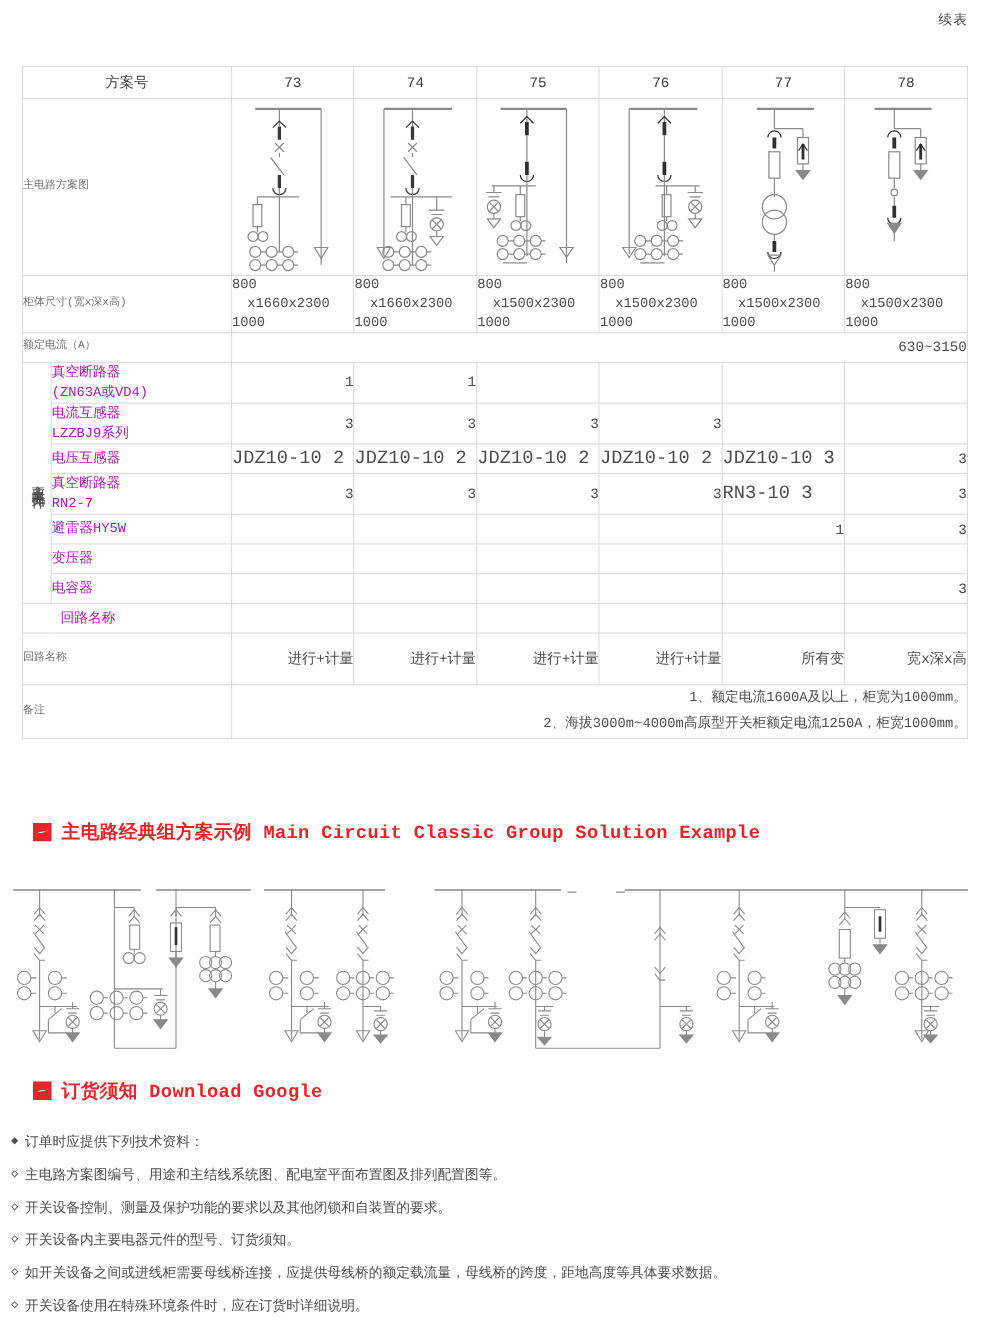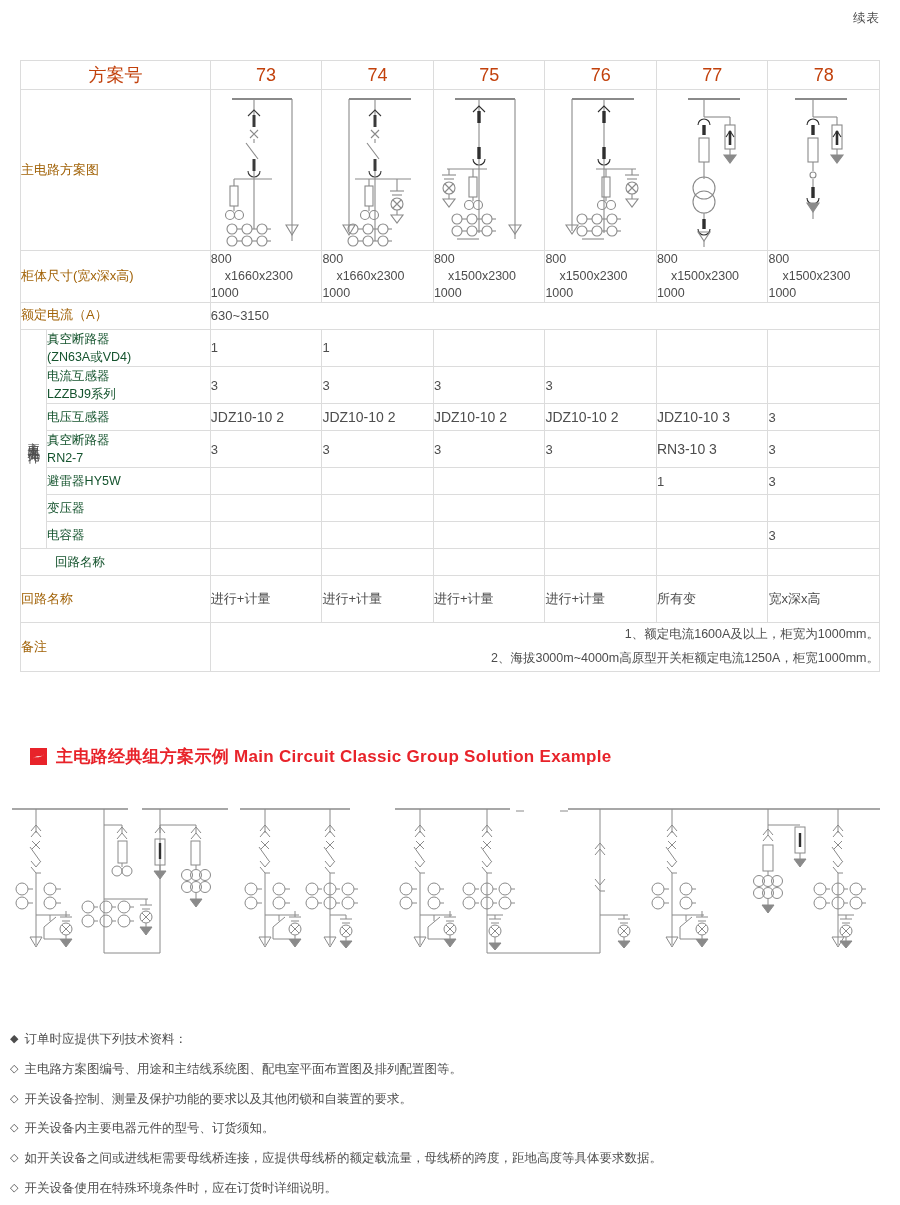--- a/index.html
+++ b/index.html
@@ -5,21 +5,21 @@
 <style>
   html,body{margin:0;padding:0;}
   body{
     width:900px;height:1205px;
     background:#ffffff;
     font-family:"Liberation Sans","DejaVu Sans",sans-serif;
     color:#3f3f3f;
     overflow:hidden;
     position:relative;
   }
-  .page{position:relative;width:900px;height:1205px;}
+  .page{position:relative;width:900px;height:1205px;font-family:Liberation Mono, monospace;}
 
   
   .cont-label{
     position:absolute;right:20px;top:10px;
     font-size:12.5px;color:#4a4a4a;letter-spacing:1px;
   }
 
   
   .tbl-wrap{position:absolute;left:20px;top:60px;width:860px;}
   table.main{
@@ -31,53 +31,53 @@
     border:1px solid #dcdcdc;
     padding:0;
     vertical-align:middle;
     background:#fff;
   }
   .hdr td{
     background:#fbe8dc;
     border-color:#f0dccd;
     text-align:center;
     height:28px;
-    font-size:18px;
-    color:#c2410c;
+    font-size:13px;
+    color:#404040;
   }
   .hdr td.hdr-first{text-align:center;}
 
   .lbl-cell{
-    text-align:center;font-size:13px;color:#a16207;
+    text-align:center;font-size:10px;color:#737373;
     padding:6px 8px;line-height:1.45;
   }
   .lbl-left{text-align:left;padding-left:34px;}
   .lbl-center{text-align:left;}
-  .val-cell{text-align:left;font-size:13px;color:#4d4d4d;height:26px;}
-  .val-left{text-align:left;padding-left:8px;font-size:14px;}
+  .val-cell{text-align:right;font-size:13px;color:#4d4d4d;height:26px;}
+  .val-left{text-align:left;padding-left:8px;font-size:17px;}
 
   
   .vert-lbl{
     width:26px;
     text-align:center;
     padding:0;
   }
   .vert-inner{
     writing-mode:vertical-rl;
     text-orientation:upright;
     letter-spacing:2px;
     font-size:12.5px;
     line-height:1;
     margin:0 auto;
     color:#4d4d4d;
   }
   .sub-lbl{
     width:163px;
     font-size:12.5px;
-    color:#14532d;
+    color:#a21caf;
     padding:5px 6px 5px 10px;
     line-height:1.45;
     text-align:left;
   }
   .dim-cell{
     font-size:12.5px;color:#4d4d4d;line-height:1.35;
     padding:4px 4px 4px 5px;text-align:left;margin-top:40px;
   }
   .dim-cell .l2{padding-left:14px;}
   .sch-cell{height:160px;padding:0;text-align:center;vertical-align:middle;}
@@ -843,20 +843,29 @@
       <line x1="840" y1="124" x2="852" y2="124"></line>
         <line x1="842" y1="128" x2="850" y2="128"></line>
       <circle cx="846" cy="136" r="6"></circle>
         <path d="M842 132 l8 8 M850 132 l-8 8"></path>
       <line x1="846" y1="142" x2="846" y2="146"></line>
       <path d="M840 146 L852 146 L846 153 Z" fill="#8a8a8a"></path>
       <path d="M832 142 L844 142 L838 152 Z"></path>
     </svg>
   </div>
 
+  <div class="sec-head sec2">
+    <span class="sq">
+      <svg width="17" height="17" viewBox="0 0 17 17">
+        <rect x="0" y="0" width="17" height="17" fill="#e8232a"></rect>
+        <path d="M3 10.5 C5 7.5, 9 11.5, 14 6.2 C12 9.8, 7.5 6.2, 3 10.5 Z" fill="#ffffff"></path>
+      </svg>
+    </span>
+    <span class="txt">订货须知 Download Google</span>
+  </div>
 
   <div class="list">
     <div class="li">
       <span class="mk">◆</span>
       <span class="tx">订单时应提供下列技术资料：</span>
     </div>
     <div class="li">
       <span class="mk">◇</span>
       <span class="tx">主电路方案图编号、用途和主结线系统图、配电室平面布置图及排列配置图等。</span>
     </div>

